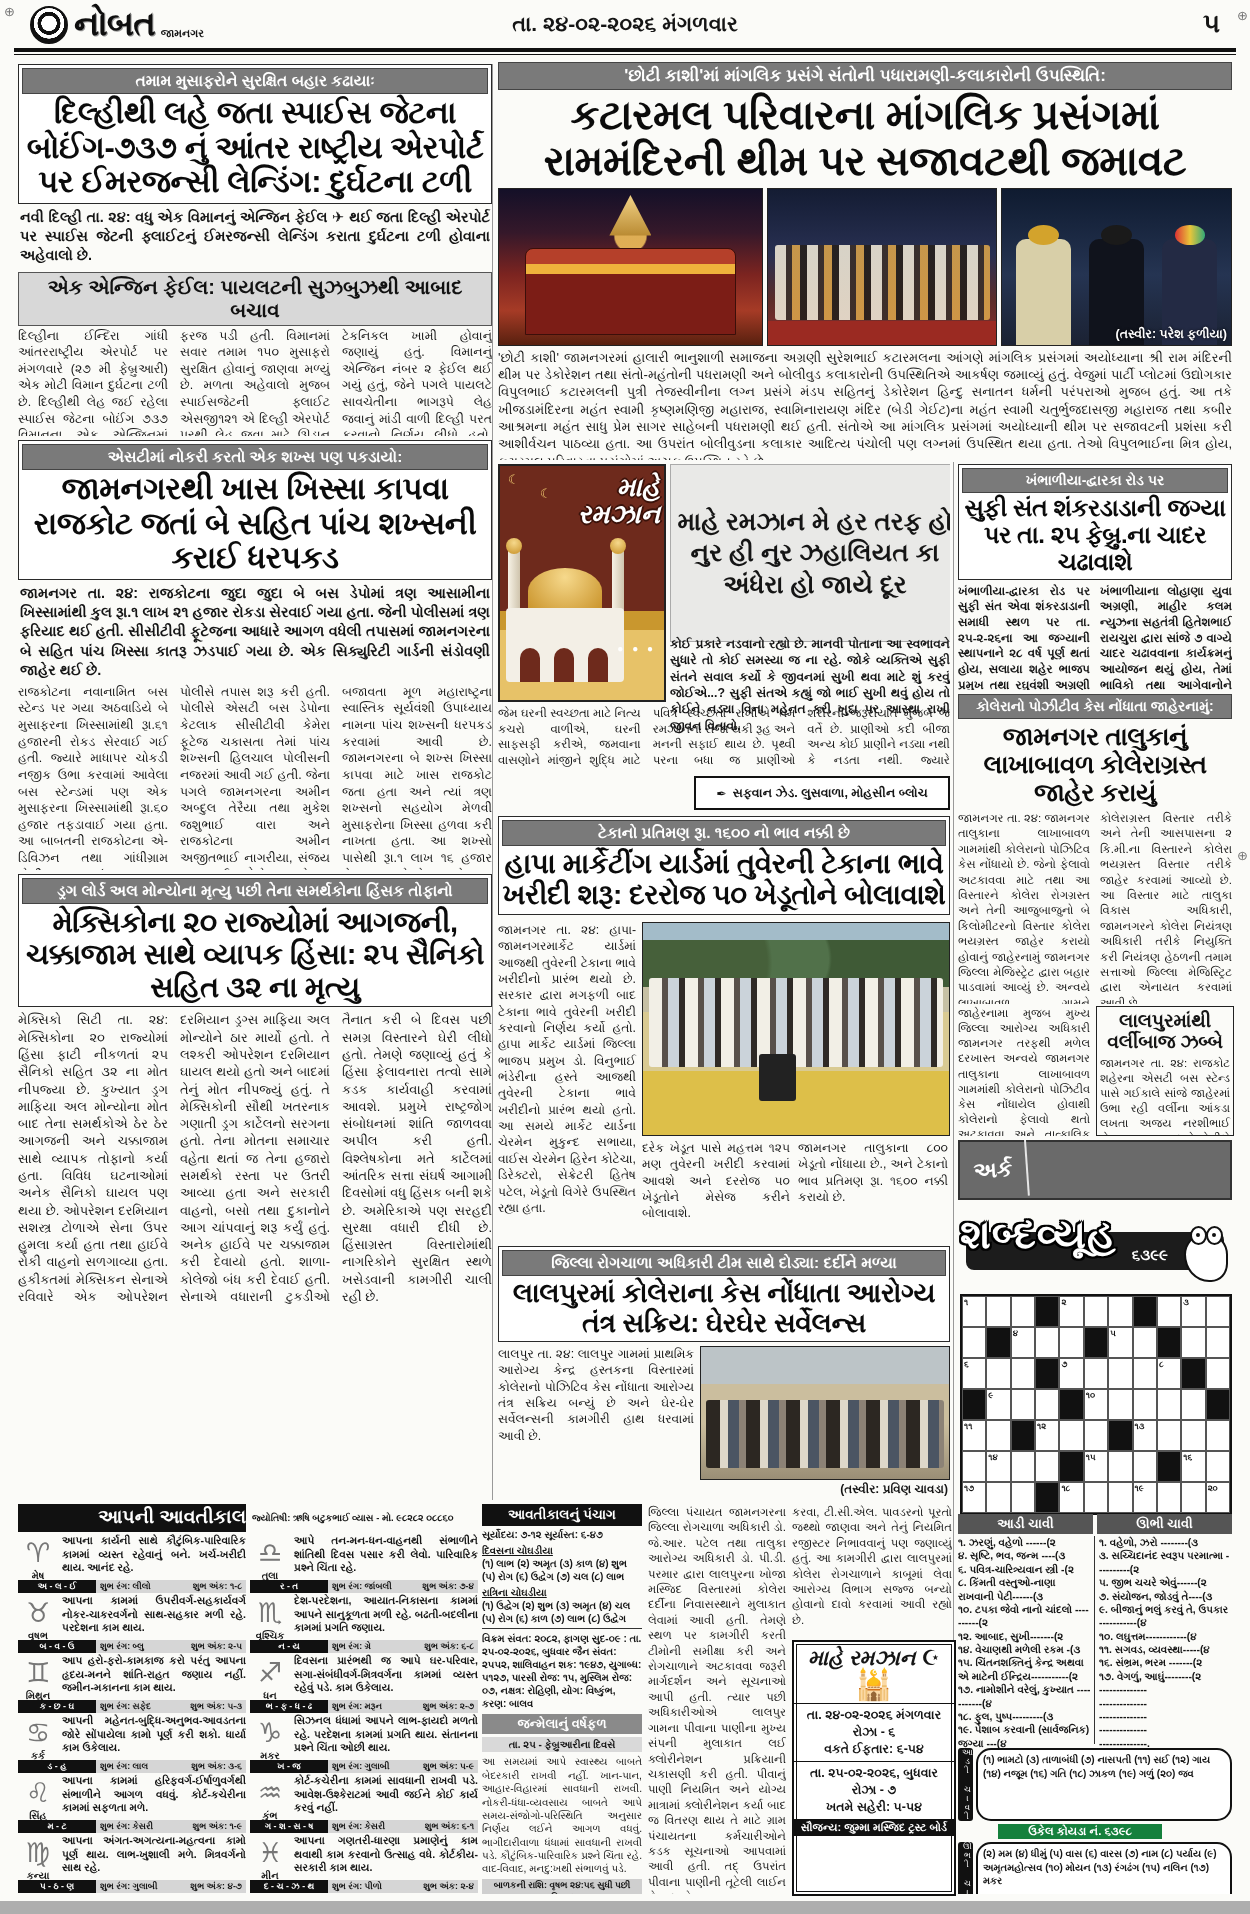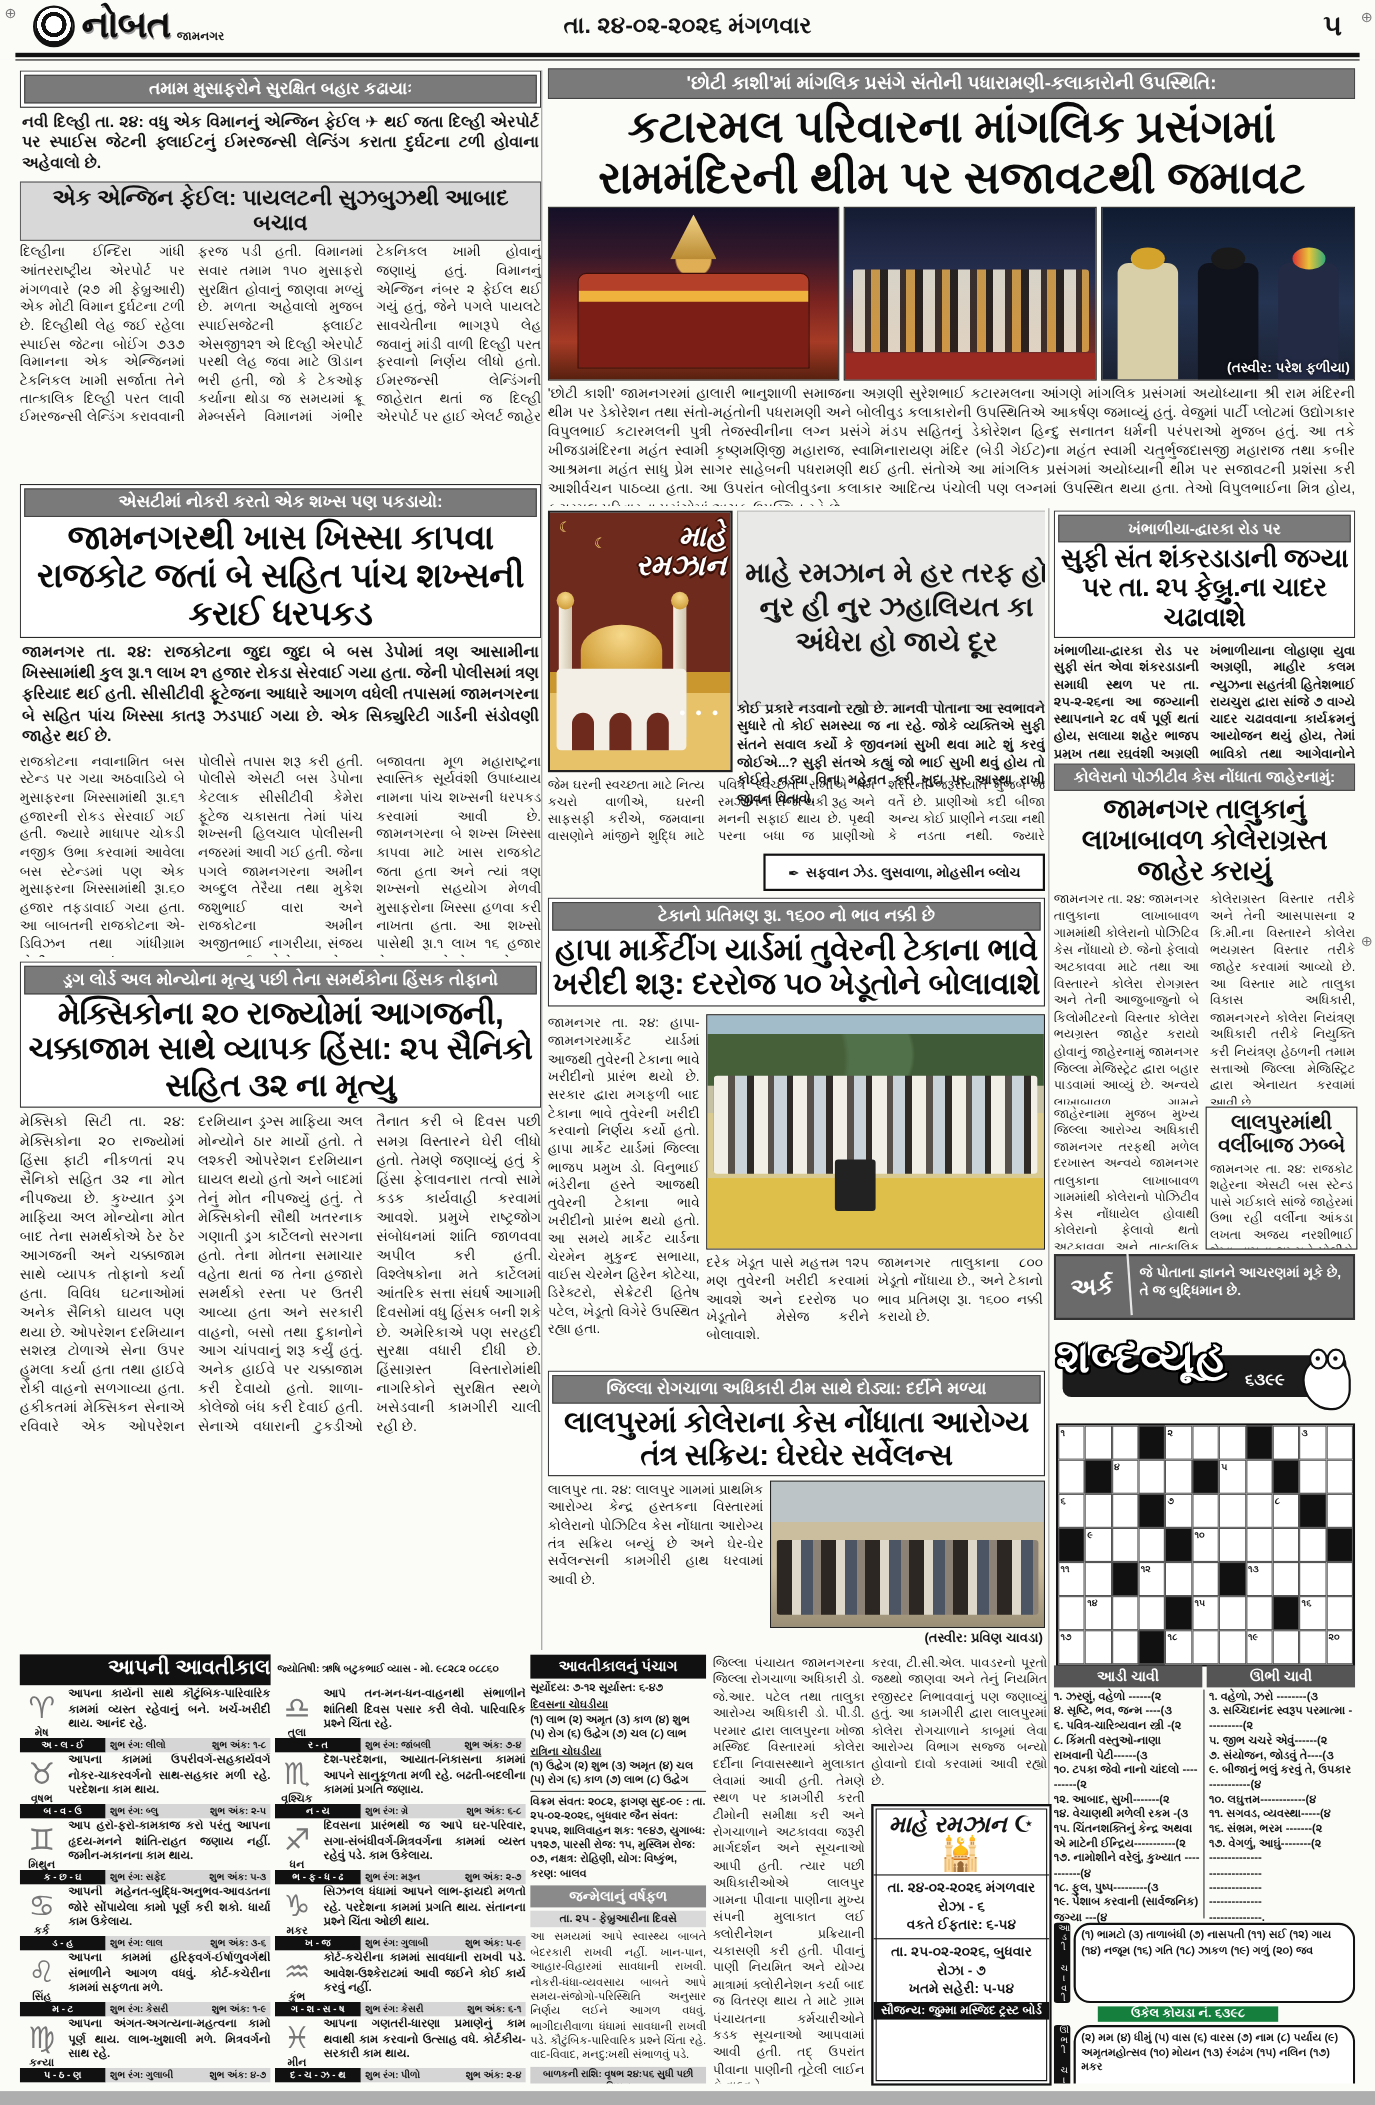--- a/index.html
+++ b/index.html
@@ -146,20 +146,21 @@
   </div>
 
   <span class="regmark" style="right:2px;top:848px;">⊕</span>
 
   <div class="vrule" style="left:492px;top:64px;height:1436px;"></div>
   <div class="vrule" style="left:953px;top:462px;height:1432px;"></div>
 
   <div class="sec" style="left:18px;top:64px;width:474px;height:372px;">
     <div class="hl-box">
       <div class="kicker">તમામ મુસાફરોને સુરક્ષિત બહાર કઢાયાઃ</div>
+      <div class="headline" style="font-size:31px;margin-top:2px;">દિલ્હીથી લહે જતા સ્પાઈસ જેટના બોઈંગ-૭૩૭ નું આંતર રાષ્ટ્રીય એરપોર્ટ પર ઈમરજન્સી લેન્ડિંગ: દુર્ઘટના ટળી</div>
     </div>
     <div class="lead">નવી દિલ્હી તા. ૨૪: વધુ એક વિમાનનું એન્જિન ફેઈલ ✈ થઈ જતા દિલ્હી એરપોર્ટ પર સ્પાઈસ જેટની ફ્લાઈટનું ઈમરજન્સી લેન્ડિંગ કરાતા દુર્ઘટના ટળી હોવાના અહેવાલો છે.</div>
     <div class="subhead">એક એન્જિન ફેઈલ: પાયલટની સુઝબુઝથી આબાદ બચાવ</div>
     <div class="body cols3" style="height:182px;">દિલ્હીના ઈન્દિરા ગાંધી આંતરરાષ્ટ્રીય એરપોર્ટ પર મંગળવારે (૨૭ મી ફેબ્રુઆરી) એક મોટી વિમાન દુર્ઘટના ટળી છે. દિલ્હીથી લેહ જઈ રહેલા સ્પાઈસ જેટના બોઈંગ ૭૩૭ વિમાનના એક એન્જિનમાં ટેકનિકલ ખામી સર્જાતા તેને તાત્કાલિક દિલ્હી પરત લાવી ઈમરજન્સી લેન્ડિંગ કરાવવાની ફરજ પડી હતી. વિમાનમાં સવાર તમામ ૧૫૦ મુસાફરો સુરક્ષિત હોવાનું જાણવા મળ્યું છે. મળતા અહેવાલો મુજબ સ્પાઈસજેટની ફ્લાઈટ એસજી૧૨૧ એ દિલ્હી એરપોર્ટ પરથી લેહ જવા માટે ઊડાન ભરી હતી, જો કે ટેકઓફ કર્યાના થોડા જ સમયમાં ક્રૂ મેમ્બર્સને વિમાનમાં ગંભીર ટેકનિકલ ખામી હોવાનું જણાયું હતું. વિમાનનું એન્જિન નંબર ૨ ફેઈલ થઈ ગયું હતું, જેને પગલે પાયલટે સાવચેતીના ભાગરૂપે લેહ જવાનું માંડી વાળી દિલ્હી પરત ફરવાનો નિર્ણય લીધો હતો. ઈમરજન્સી લેન્ડિંગની જાહેરાત થતાં જ દિલ્હી એરપોર્ટ પર હાઈ એલર્ટ જાહેર કરી દેવામાં આવ્યું હતું. રનવે પર ફાયર સર્વિસ, મેડિકલ ટીમ અને સુરક્ષા એજન્સીઓનો કાફલો ખડેપગે કરી દેવાયો હતો. પાયલટની સુઝબુઝથી વિમાનનું સુરક્ષીત લેન્ડિંગ કરવામાં આવ્યું હતું. લેન્ડિંગ પછી તમામ મુસાફરોને સુરક્ષિત રીતે બહાર કાઢવામાં આવ્યા હતાં. સ્પાઈસજેટના પ્રવક્તાએ આ ઘટના અંગે સ્પષ્ટતા કરતા જણાવ્યું હતું કે, 'ટેકનિકલ સમસ્યાને કારણે ફ્લાઈટને પરત બોલાવવામાં આવી હતી. કોકપિટમાં કોઈપણ પ્રકારના 'ફાયર વોર્નિંગ' મળ્યા ન હતાં. તમામ મુસાફરો માટે વૈકલ્પિક મુસાફરીની વ્યવસ્થા કરવામાં આવી રહી છે.'</div>
   </div>
 
   <div class="sec" style="left:18px;top:440px;width:474px;height:430px;">
     <div class="hl-box">
       <div class="kicker">એસટીમાં નોકરી કરતો એક શખ્સ પણ પકડાયો:</div>
       <div class="headline" style="font-size:31px;margin-top:2px;">જામનગરથી ખાસ ખિસ્સા કાપવા રાજકોટ જતાં બે સહિત પાંચ શખ્સની કરાઈ ધરપકડ</div>
@@ -274,21 +275,20 @@
   </div>
 
   <div class="sec varli-box" style="left:1096px;top:1006px;width:130px;height:122px;">
     <div class="sm-headline" style="font-size:19px;">લાલપુરમાંથી વર્લીબાજ ઝબ્બે</div>
     <div class="body" style="font-size:11.4px;margin-top:3px;">જામનગર તા. ૨૪: રાજકોટ શહેરના એસટી બસ સ્ટેન્ડ પાસે ગઈકાલે સાંજે જાહેરમાં ઉભા રહી વર્લીના આંકડા લખતા અજય નરશીભાઈ શેખા નામના શખ્સને પોલીસે પકડી પાડ્યો હતો.</div>
   </div>
 
   <div class="sec" style="left:958px;top:1140px;width:274px;height:60px;">
     <div class="ark">
       <div class="ark-label">અર્ક</div>
-      <div class="ark-quote">જે પોતાના જ્ઞાનને આચરણમાં મૂકે છે, તે જ બુદ્ધિમાન છે.</div>
     </div>
   </div>
 
   <div class="sec" style="left:958px;top:1206px;width:274px;height:688px;">
     <div style="position:relative;height:86px;">
       <div class="cw-banner"></div>
       <div class="cw-title">શબ્દવ્યૂહ</div>
       <div class="cw-num">૬૩૯૯</div>
       <div class="mascot">
         <div class="bodyb"></div>

